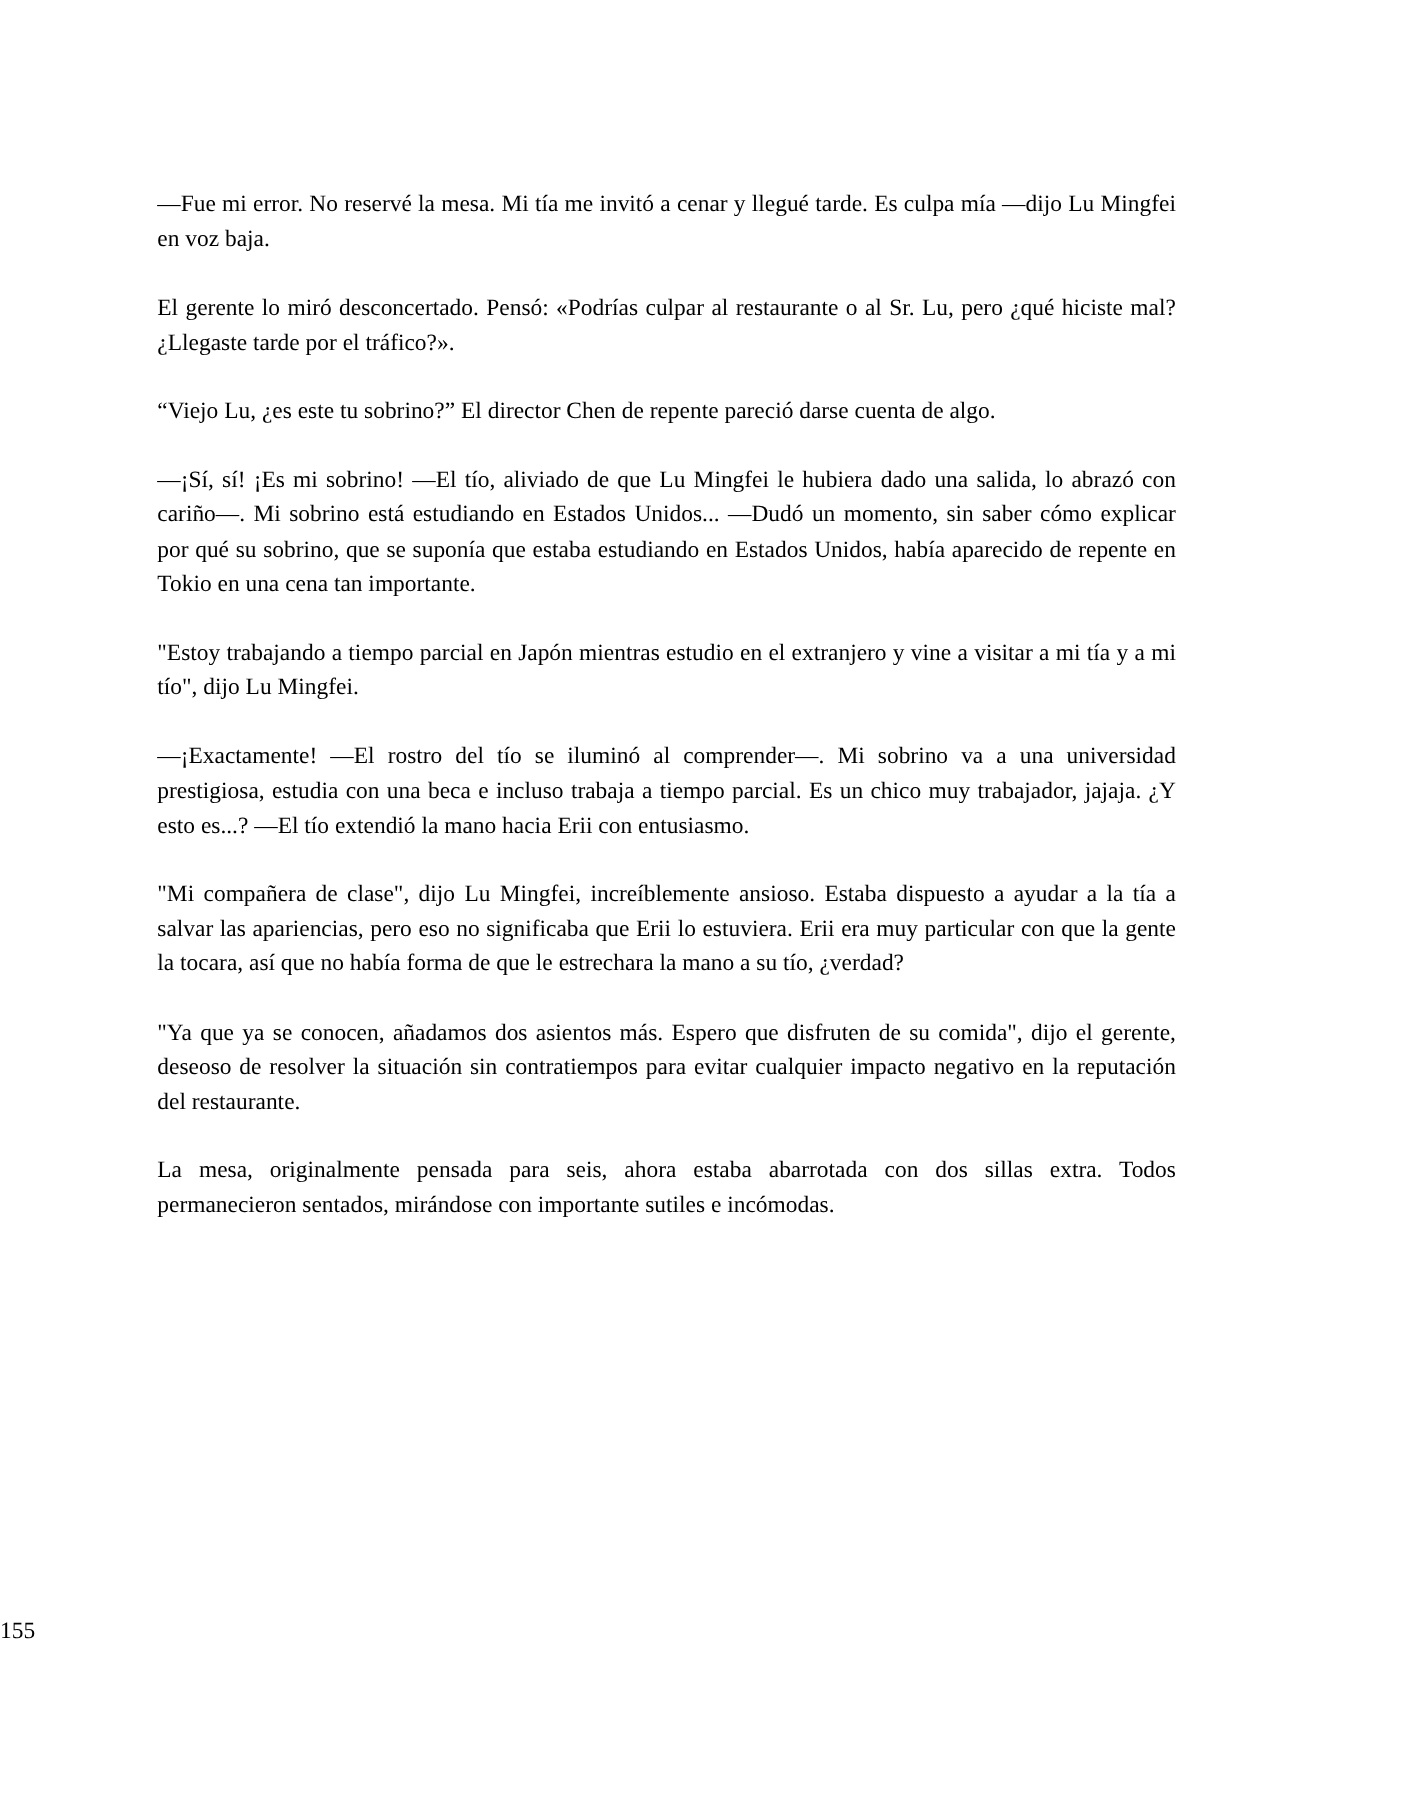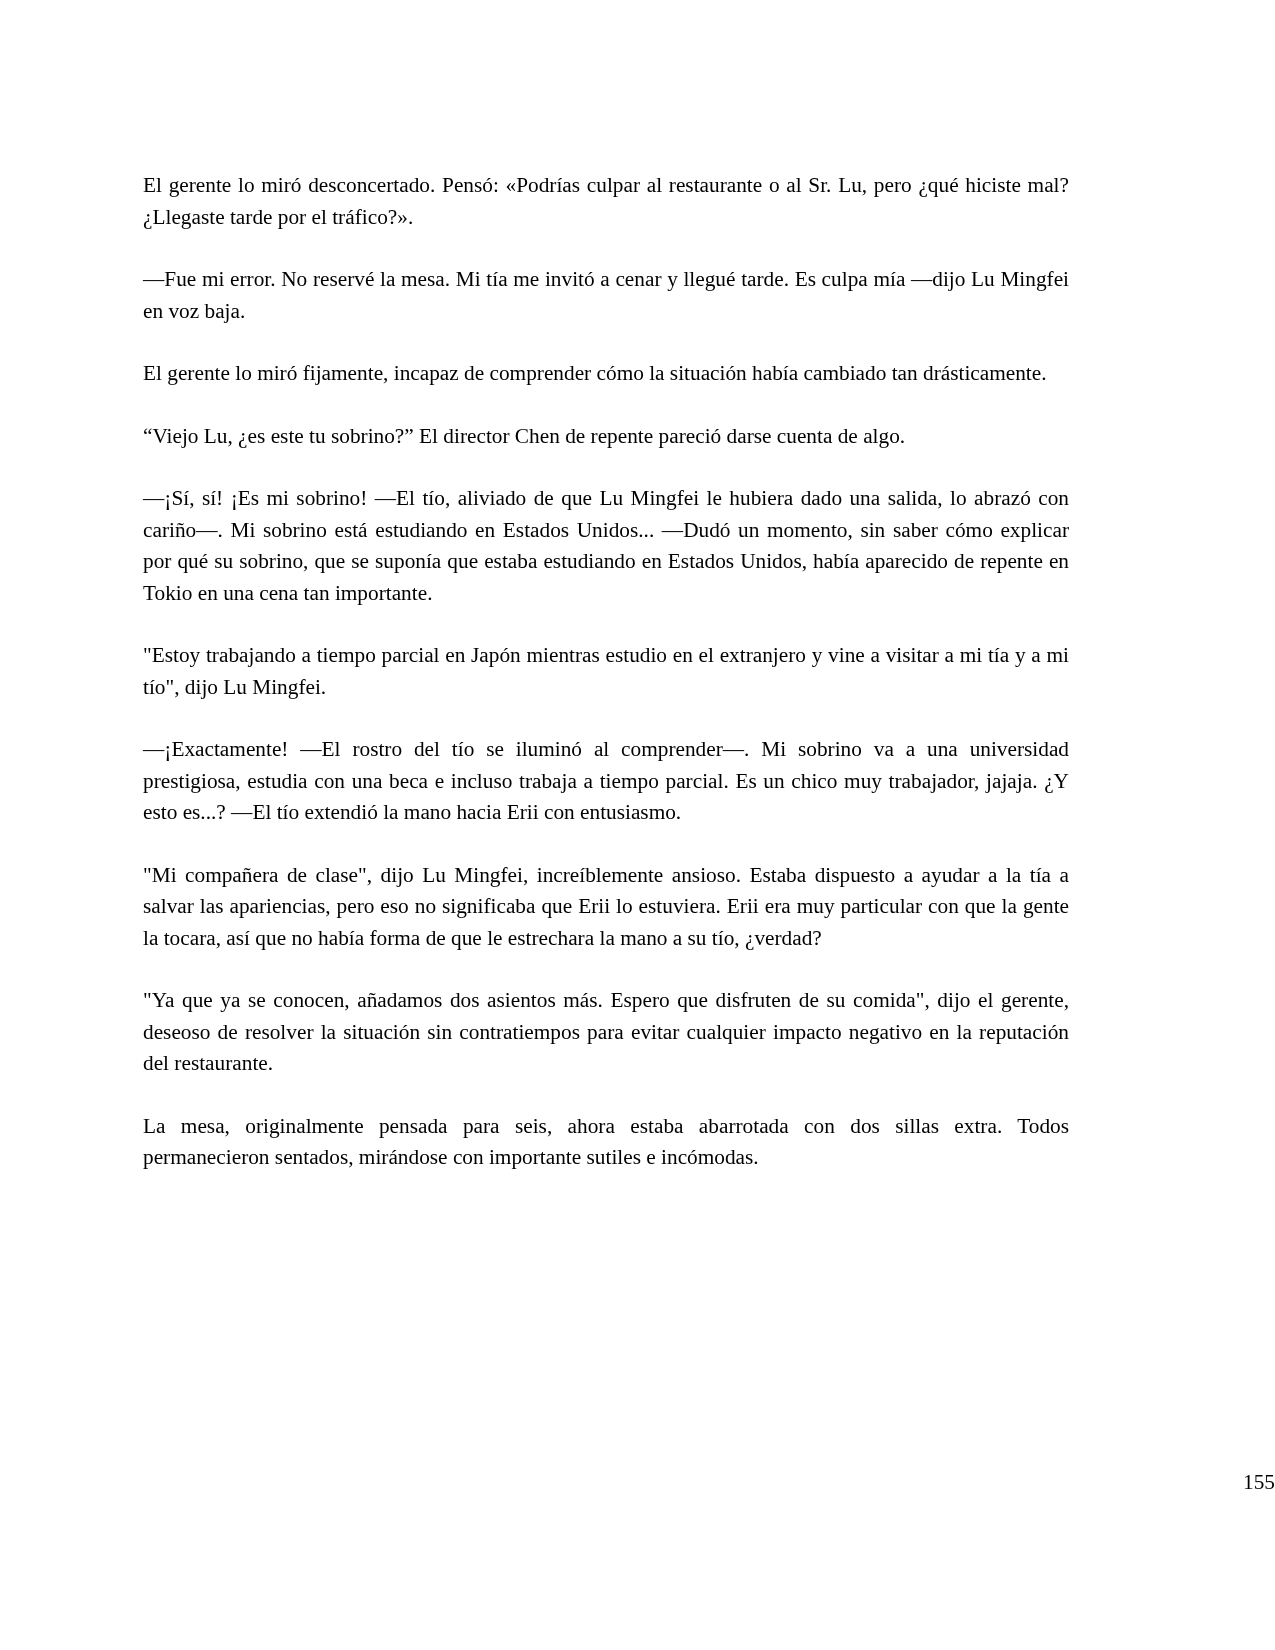--- a/index.html
+++ b/index.html
@@ -25,34 +25,33 @@
     }
     .page p {
       margin: 0 0 31px 0;
       text-align: justify;
     }
     .page-number {
       position: absolute;
       left: 0;
       width: 1275px;
       top: 1467px;
-      text-align: right;
+      text-align: left;
       font-family: "Liberation Serif", serif;
       font-size: 21.3px;
       line-height: 31px;
       color: #000000;
     }
   </style>
 </head>
 <body>
 
 <div class="page">
+  <p>—Fue mi error. No reservé la mesa. Mi tía me invitó a cenar y llegué tarde. Es culpa mía —dijo Lu Mingfei en voz baja.</p>
   <p>El gerente lo miró desconcertado. Pensó: «Podrías culpar al restaurante o al Sr. Lu, pero ¿qué hiciste mal? ¿Llegaste tarde por el tráfico?».</p>
-  <p>—Fue mi error. No reservé la mesa. Mi tía me invitó a cenar y llegué tarde. Es culpa mía —dijo Lu Mingfei en voz baja.</p>
-  <p>El gerente lo miró fijamente, incapaz de comprender cómo la situación había cambiado tan drásticamente.</p>
   <p>“Viejo Lu, ¿es este tu sobrino?” El director Chen de repente pareció darse cuenta de algo.</p>
   <p>—¡Sí, sí! ¡Es mi sobrino! —El tío, aliviado de que Lu Mingfei le hubiera dado una salida, lo abrazó con cariño—. Mi sobrino está estudiando en Estados Unidos... —Dudó un momento, sin saber cómo explicar por qué su sobrino, que se suponía que estaba estudiando en Estados Unidos, había aparecido de repente en Tokio en una cena tan importante.</p>
   <p>"Estoy trabajando a tiempo parcial en Japón mientras estudio en el extranjero y vine a visitar a mi tía y a mi tío", dijo Lu Mingfei.</p>
   <p>—¡Exactamente! —El rostro del tío se iluminó al comprender—. Mi sobrino va a una universidad prestigiosa, estudia con una beca e incluso trabaja a tiempo parcial. Es un chico muy trabajador, jajaja. ¿Y esto es...? —El tío extendió la mano hacia Erii con entusiasmo.</p>
   <p>"Mi compañera de clase", dijo Lu Mingfei, increíblemente ansioso. Estaba dispuesto a ayudar a la tía a salvar las apariencias, pero eso no significaba que Erii lo estuviera. Erii era muy particular con que la gente la tocara, así que no había forma de que le estrechara la mano a su tío, ¿verdad?</p>
   <p>"Ya que ya se conocen, añadamos dos asientos más. Espero que disfruten de su comida", dijo el gerente, deseoso de resolver la situación sin contratiempos para evitar cualquier impacto negativo en la reputación del restaurante.</p>
   <p>La mesa, originalmente pensada para seis, ahora estaba abarrotada con dos sillas extra. Todos permanecieron sentados, mirándose con importante sutiles e incómodas.</p>
 </div>
 
 <div class="page-number">155</div>

